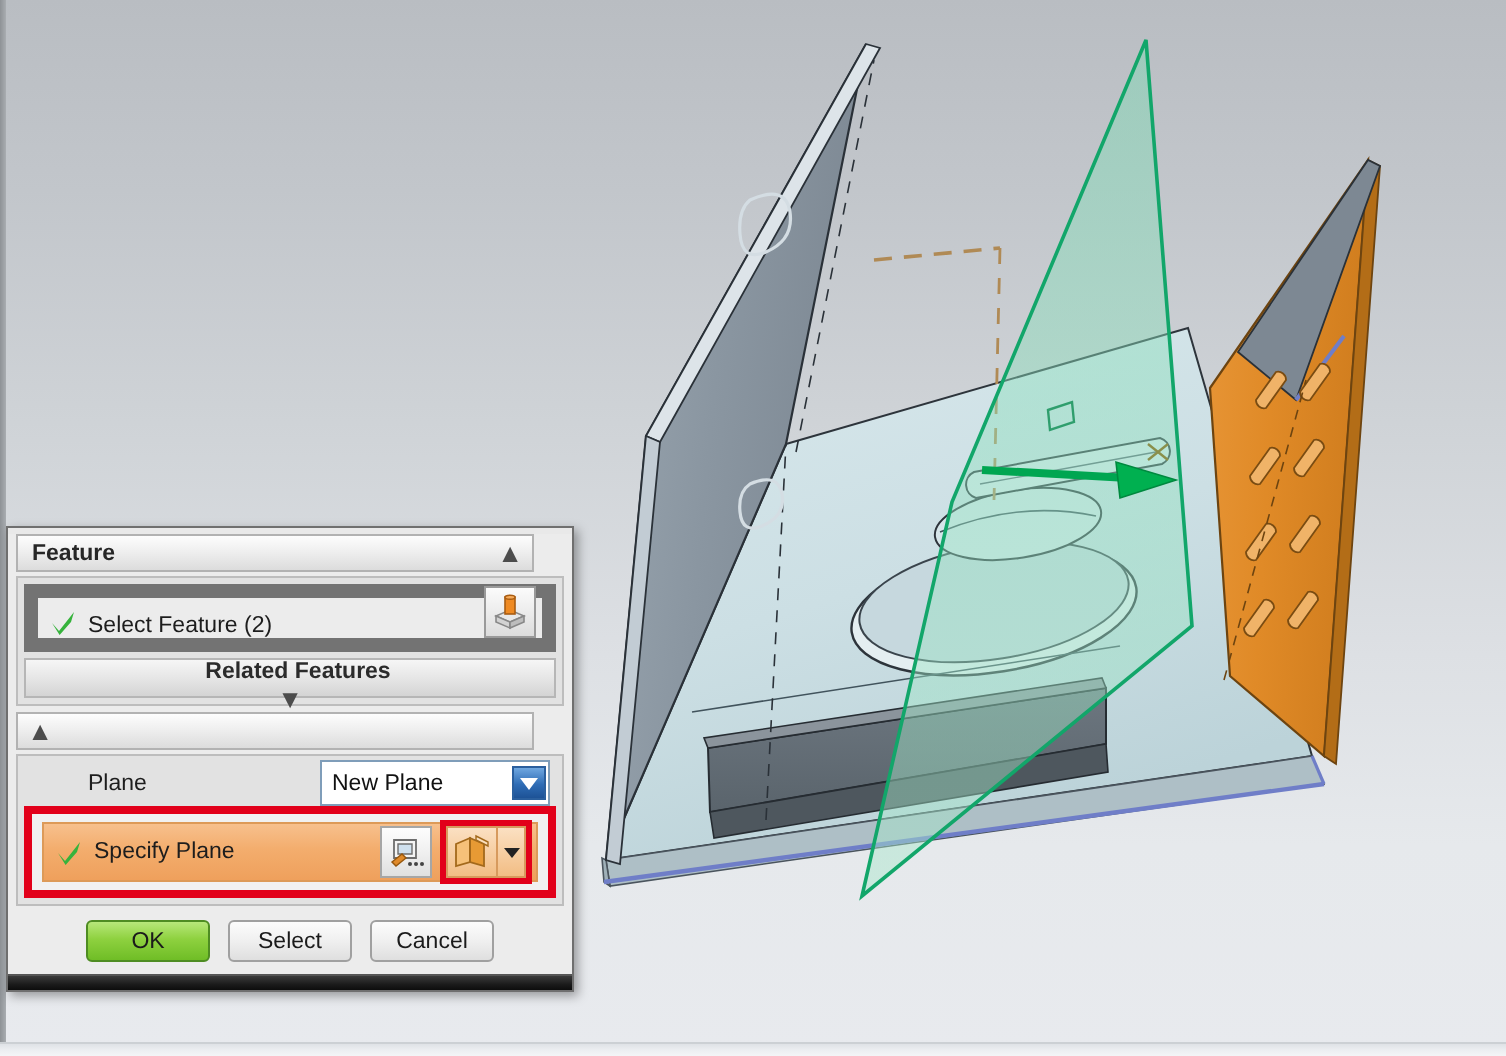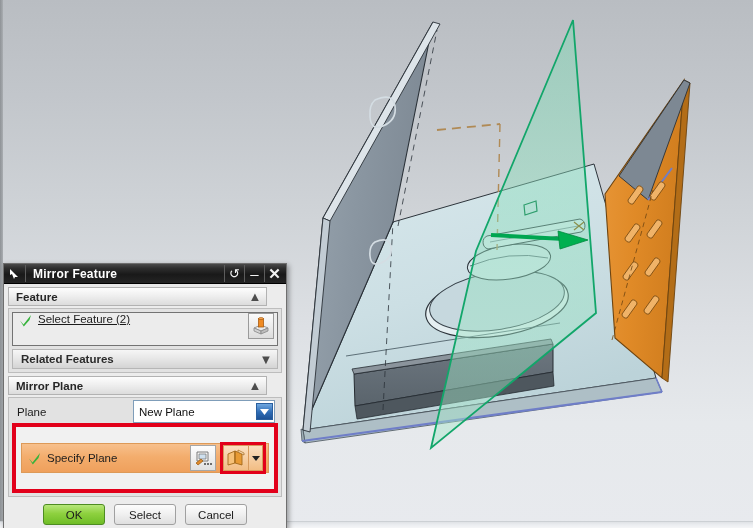--- a/index.html
+++ b/index.html
@@ -131,27 +131,26 @@
   .panel {
     margin: 2px 4px 0 4px;
     background: #e2e2e2;
     border: 1px solid #bdbdbd;
     padding: 3px;
     box-sizing: border-box;
   }
 
   .select-row {
     display: flex;
-    align-items: flex-start;
+    align-items: flex-end;
     background: #ececec;
-    border: 1px solid #737373;
+    border: 7px solid #737373;
     height: 34px;
     box-sizing: border-box;
     padding: 0 3px 0 5px;
-    text-decoration: underline;
   }
   .check {
     width: 15px; height: 15px;
     flex: 0 0 15px;
     margin-right: 5px;
   }
   .select-row .sr-label {
     flex: 1;
     font-size: 11.5px;
     color: #1d1d1d;
@@ -165,20 +164,21 @@
   }
 
   .subgroup-bar {
     margin-top: 3px;
     height: 20px;
     display: flex;
     align-items: center;
     background: linear-gradient(180deg,#f6f6f6 0%, #e6e6e6 50%, #d4d4d4 100%);
     border: 1px solid #b6b6b6;
     box-sizing: border-box;
+    flex-direction: column;
   }
   .subgroup-bar .sg-label {
     flex: 1;
     font-size: 11.5px;
     font-weight: bold;
     color: #2b2b2b;
     padding-left: 8px;
   }
   .subgroup-bar .sg-chev {
     width: 22px;
@@ -187,20 +187,21 @@
     color: #4c4c4c;
     font-weight: bold;
   }
 
   .field-row {
     display: flex;
     align-items: center;
     height: 21px;
     padding: 0 3px 0 5px;
     box-sizing: border-box;
+    margin-left: 27px;
   }
   .field-row .fr-label {
     width: 116px;
     font-size: 11.5px;
     color: #1d1d1d;
   }
   .combo {
     flex: 1;
     height: 23px;
     display: flex;
@@ -227,21 +228,21 @@
     font-size: 9px;
     box-sizing: border-box;
   }
 
   
   .highlight-box {
     position: relative;
     margin-top: 1px;
     border: 4px solid #e2001a;
     background: #f1f1f1;
-    padding: 16px 5px;
+    padding: 4px 5px;
     box-sizing: border-box;
   }
   .specify-row {
     display: flex;
     align-items: center;
     height: 30px;
     background: linear-gradient(180deg,#f7c08d 0%, #f3ad6d 45%, #efa05c 100%);
     border: 1px solid #dd9a58;
     box-sizing: border-box;
     padding: 0 2px 0 5px;
@@ -407,31 +408,20 @@
 
       <path d="M524,205 l12,-4 l1,10 l-12,4 Z" fill="none" stroke="#2f9e6d" stroke-width="1.2"></path>
       <path d="M574,222 l10,8 m0,-8 l-10,8" stroke="#8a8f4b" stroke-width="1.2" fill="none"></path>
     </svg>
 
     <div class="viewport-bottom-strip"></div>
   </div>
 
   <div class="dialog">
 
-    <div class="titlebar">
-      <div class="tb-icon">
-        <svg width="12" height="12" viewBox="0 0 12 12">
-          <polygon points="1,1 9,9 6,9 5,11 3,6 1,7" fill="#ffffff"></polygon>
-        </svg>
-      </div>
-      <div class="tb-title">Mirror Feature</div>
-      <div class="tb-btn reset">↺</div>
-      <div class="tb-btn min">–</div>
-      <div class="tb-btn close">✕</div>
-    </div>
 
     <div class="dialog-body">
 
       <div class="group-header">
         <div class="gh-label">Feature</div>
         <div class="gh-chev">▲</div>
       </div>
 
       <div class="panel">
         <div class="select-row">
@@ -452,21 +442,20 @@
           </span>
         </div>
 
         <div class="subgroup-bar">
           <div class="sg-label">Related Features</div>
           <div class="sg-chev">▼</div>
         </div>
       </div>
 
       <div class="group-header">
-        <div class="gh-label">Mirror Plane</div>
         <div class="gh-chev">▲</div>
       </div>
 
       <div class="panel">
         <div class="field-row">
           <span class="fr-label">Plane</span>
           <span class="combo">
             <span class="combo-val">New Plane</span>
             <span class="combo-arrow">
               <svg width="9" height="6" viewBox="0 0 9 6">

